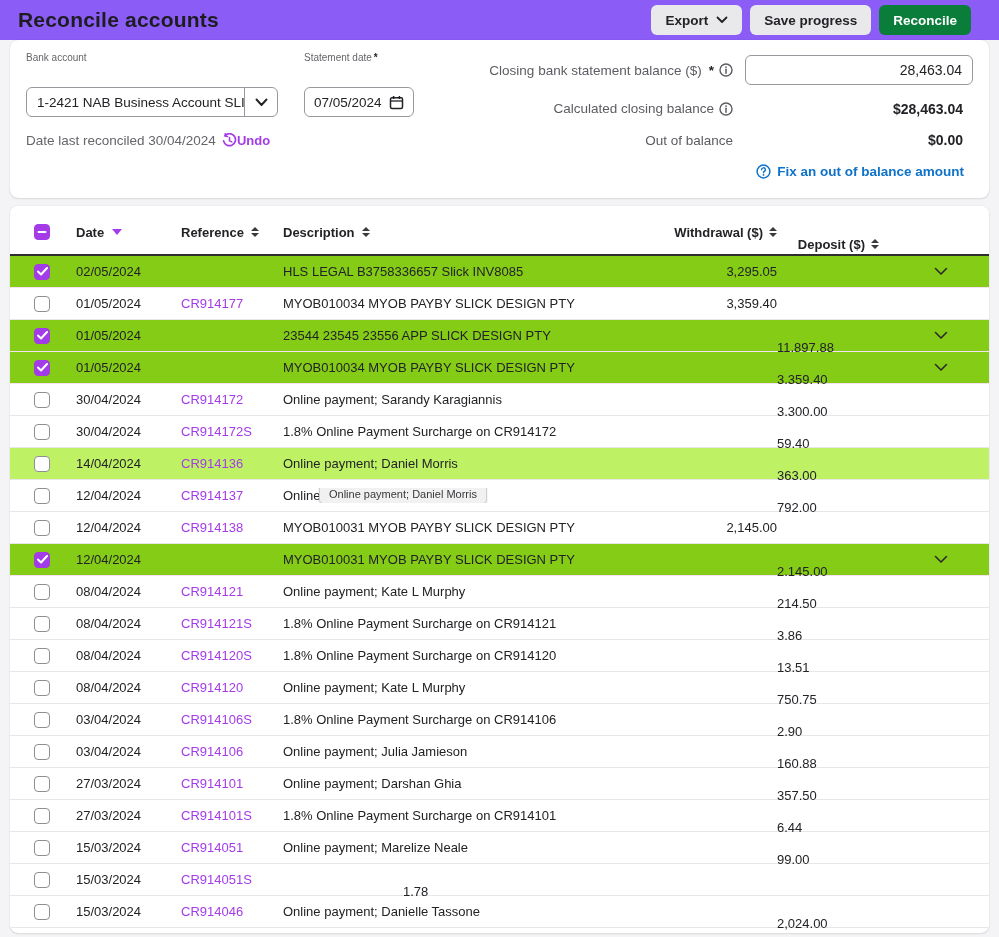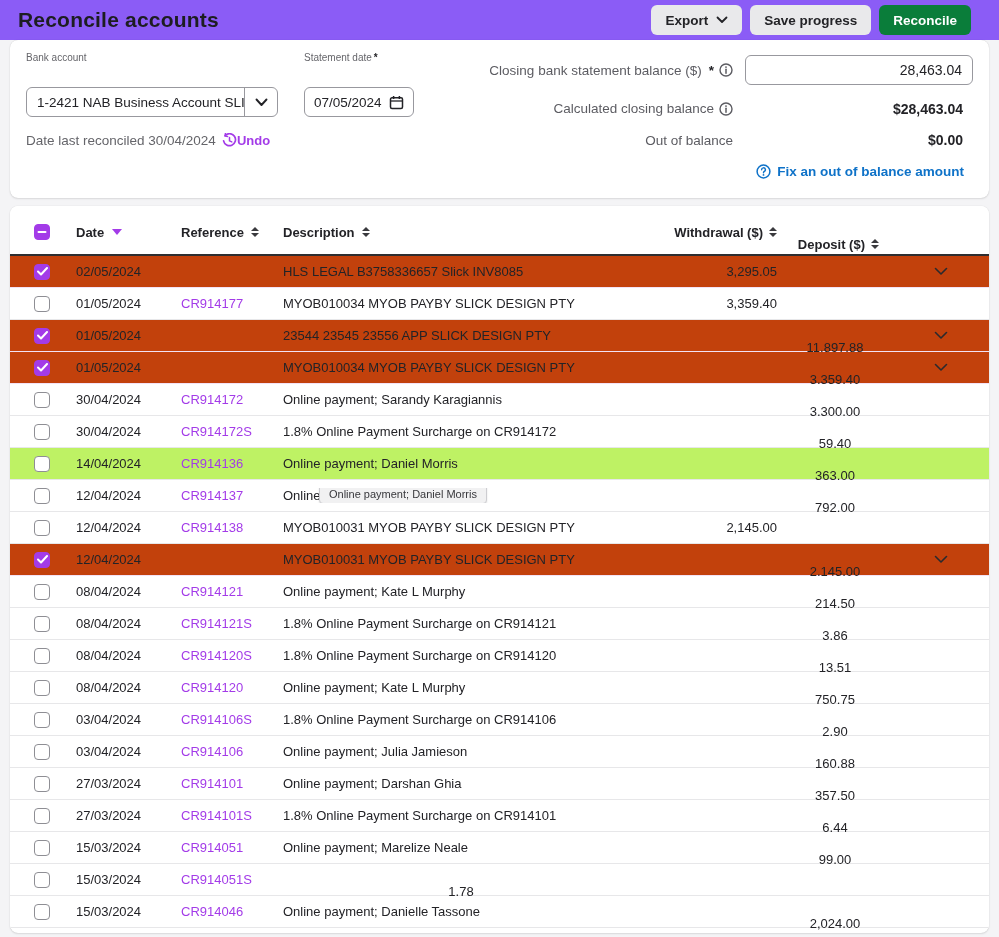--- a/index.html
+++ b/index.html
@@ -66,28 +66,28 @@
   .thead {
     display:flex; align-items:center; height:50px; padding:4px 0 0 24px;
     border-bottom:2px solid #2e2e30; font-size:13px; font-weight:700; color:#232327;
     background:#fff;
   }
   .trow {
     display:flex; align-items:center; height:32px; padding-left:24px;
     border-bottom:1px solid #e7e7e9; font-size:13px; color:#232327;
     position:relative; background:#fff;
   }
-  .trow.selected { background:#c2410c; border-bottom-color:#f3e2f5; }
+  .trow.selected { background:#84cc16; border-bottom-color:#f3e2f5; }
   .trow.hovered { background:#bef264; }
   .col-cb { width:42px; display:flex; align-items:center; }
   .col-date { width:105px; }
   .col-ref { width:102px; }
   .col-desc { flex:1; white-space:nowrap; overflow:hidden; position:relative; }
   .col-wd { width:120px; text-align:right; }
-  .col-dp { width:116px; text-align:center;margin-top:24px; }
+  .col-dp { width:116px; text-align:left;margin-top:24px; }
   .col-exp { width:96px; display:flex; justify-content:center; align-items:center; }
   .thead .col-wd, .thead .col-dp { display:flex; justify-content:flex-end; align-items:center; gap:3px; }
   .thead .col-dp { padding-right:14px; }
   .thead .hcol { display:flex; align-items:center; gap:4px; }
 
   .ref-link { color:#a33be8; text-decoration:none; cursor:pointer; }
 
   
   .cb {
     width:16px; height:16px; border-radius:4px; border:1.5px solid #8e8e94;

